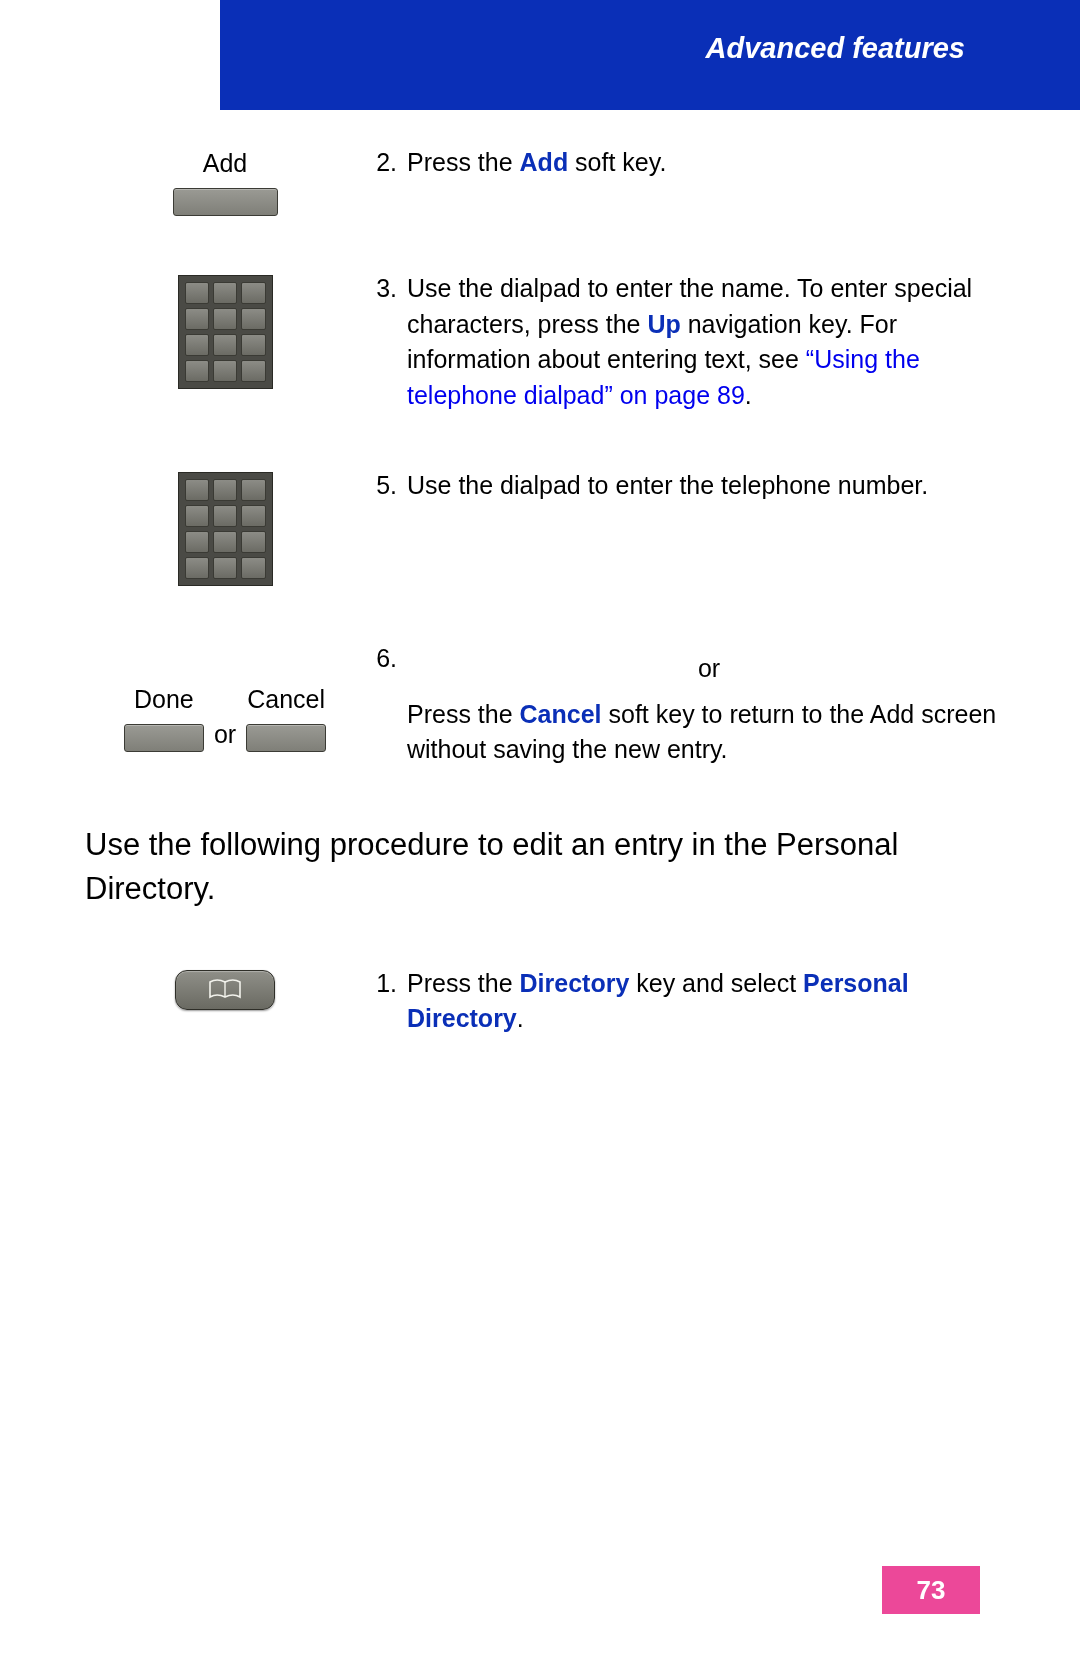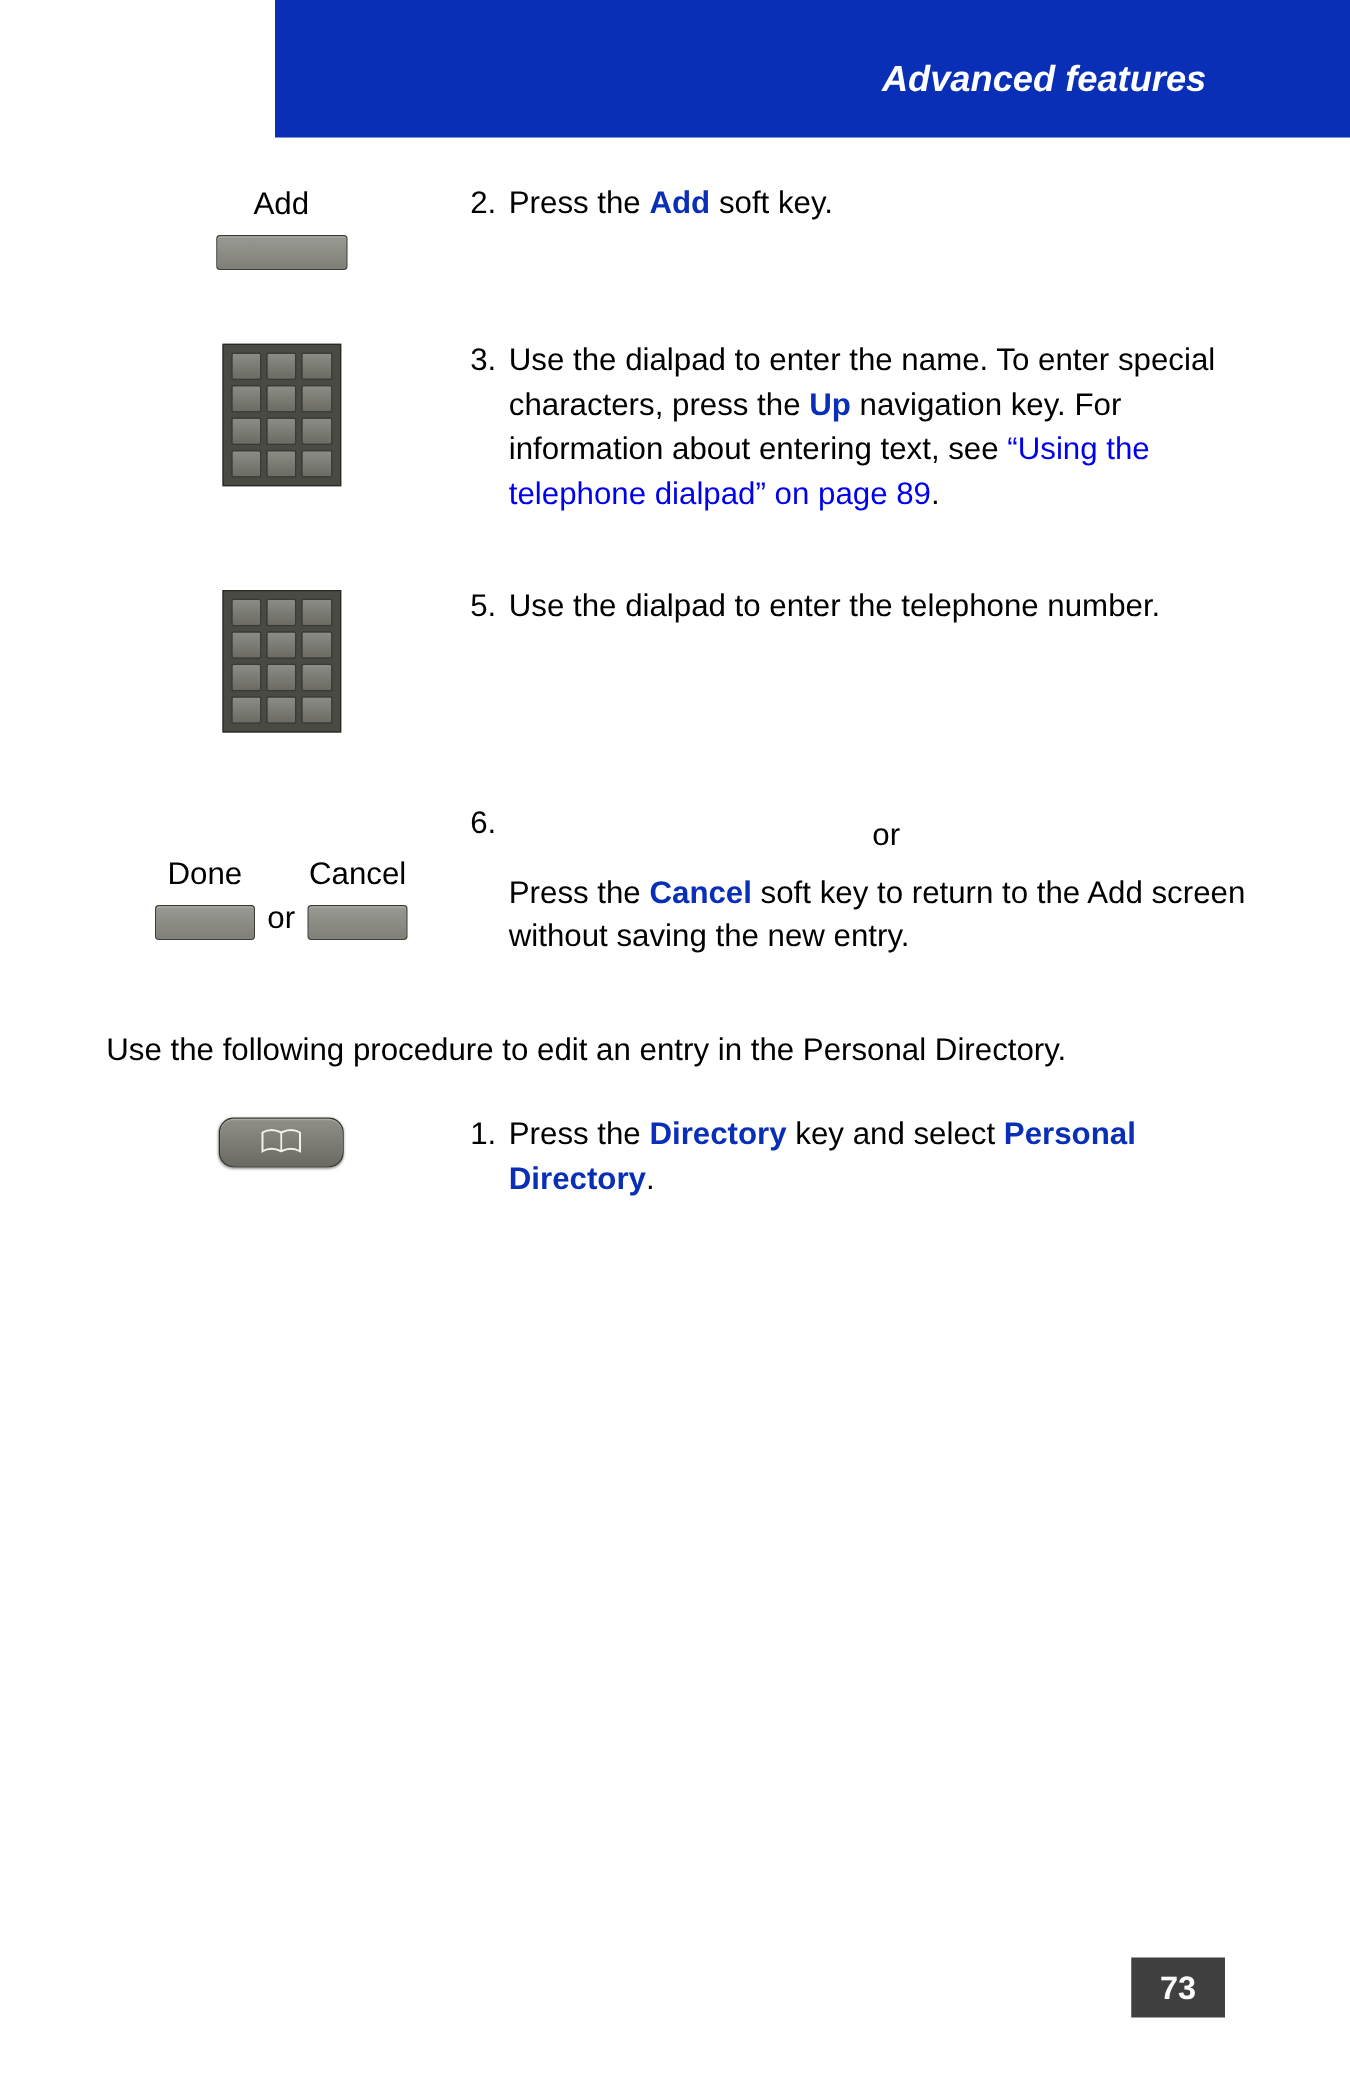--- a/index.html
+++ b/index.html
@@ -15,21 +15,21 @@
     position: absolute;
     top: 0;
     left: 220px;
     right: 0;
     height: 110px;
     background: #0a2fb7;
   }
   .header-title {
     position: absolute;
     right: 115px;
-    top: 48px;
+    top: 32px;
     color: #fff;
     font-weight: bold;
     font-style: italic;
     font-size: 29px;
   }
   .content {
     position: absolute;
     top: 145px;
     left: 85px;
     right: 69px;
@@ -122,31 +122,31 @@
   .book-icon svg { display: block; }
   .section-heading {
     color: #0a2fb7;
     font-size: 34px;
     font-weight: bold;
     font-style: italic;
     margin-top: 20px;
     margin-bottom: 18px;
   }
   .section-intro {
-    font-size: 25px;
+    font-size: 31px;
     line-height: 1.42;
-    margin-bottom: 32px;
+    margin-bottom: 55px;
   }
   .page-footer {
     position: absolute;
     bottom: 55px;
     right: 100px;
-    width: 75px;
+    width: 98px;
     height: 48px;
-    background: #404040;
+    background: #ec4899;
     color: #fff;
     font-weight: bold;
     font-size: 26px;
     display: flex;
     align-items: center;
     justify-content: center;
   }
 </style>
 </head>
 <body>

